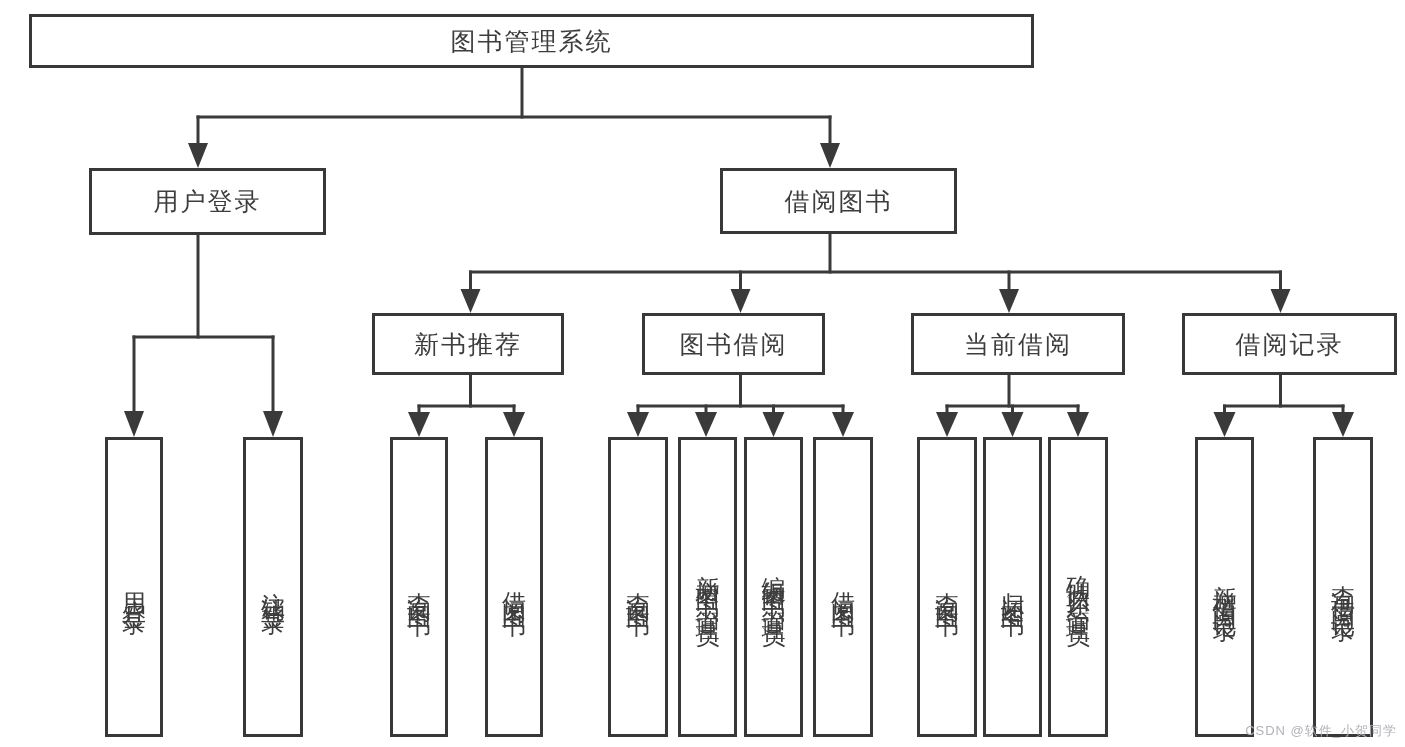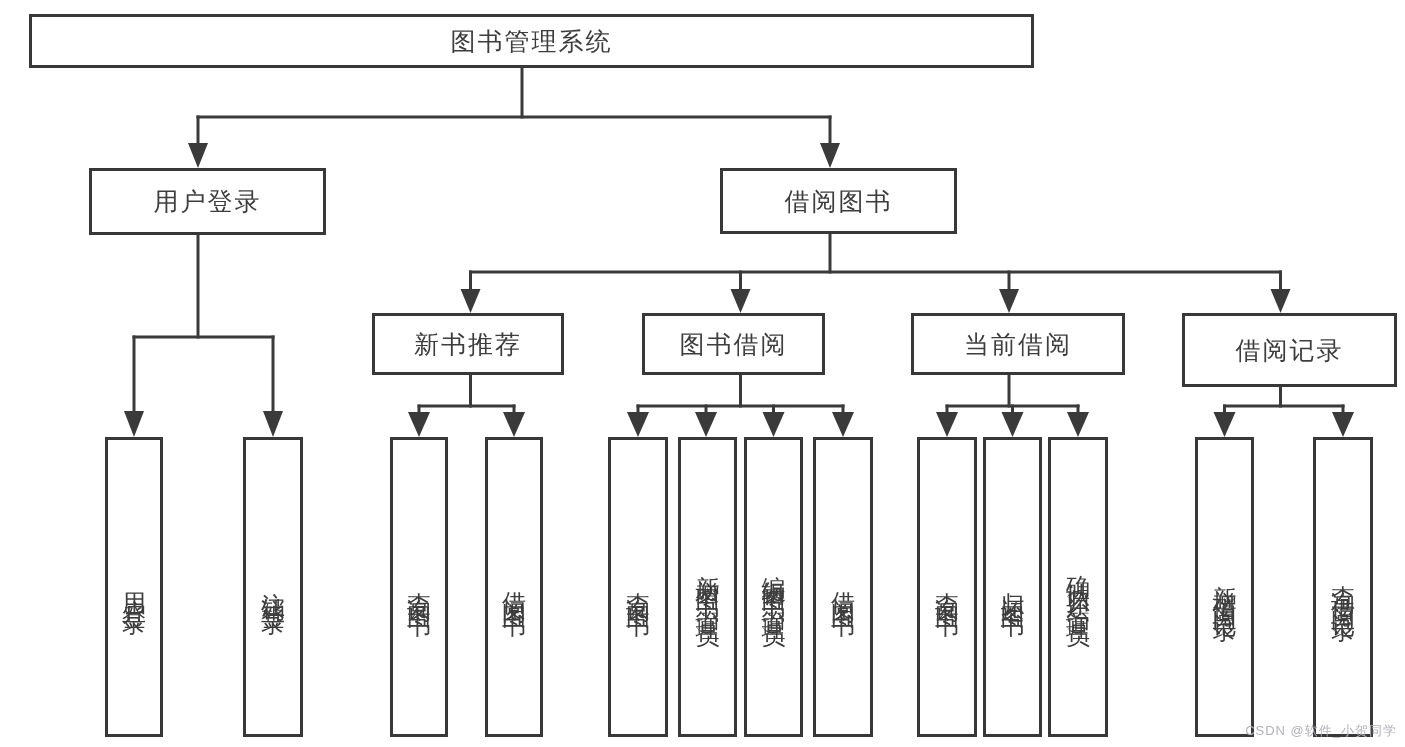--- a/index.html
+++ b/index.html
@@ -128,21 +128,21 @@
   </svg>
 
   <div class="hbox" style="left:20px;top:14px;width:1005px;height:54px">图书管理系统</div>
 
   <div class="hbox" style="left:80px;top:168px;width:237px;height:67px">用户登录</div>
   <div class="hbox" style="left:711px;top:168px;width:237px;height:66px">借阅图书</div>
 
   <div class="hbox" style="left:363px;top:313px;width:192px;height:62px">新书推荐</div>
   <div class="hbox" style="left:633px;top:313px;width:183px;height:62px">图书借阅</div>
   <div class="hbox" style="left:902px;top:313px;width:214px;height:62px">当前借阅</div>
-  <div class="hbox" style="left:1173px;top:313px;width:215px;height:74px">借阅记录</div>
+  <div class="hbox" style="left:1173px;top:313px;width:215px;height:62px">借阅记录</div>
 
   <div class="vbox" style="left:105px;top:437px;width:58px;height:300px">用户登录</div>
   <div class="vbox" style="left:243px;top:437px;width:60px;height:300px">注销登录</div>
 
   <div class="vbox" style="left:390px;top:437px;width:58px;height:300px">查询图书</div>
   <div class="vbox" style="left:485px;top:437px;width:58px;height:300px">借阅图书</div>
 
   <div class="vbox" style="left:608px;top:437px;width:60px;height:300px">查询图书</div>
   <div class="vbox" style="left:678px;top:437px;width:59px;height:300px">新增图书（管理员）</div>
   <div class="vbox" style="left:744px;top:437px;width:59px;height:300px">编辑图书（管理员）</div>

